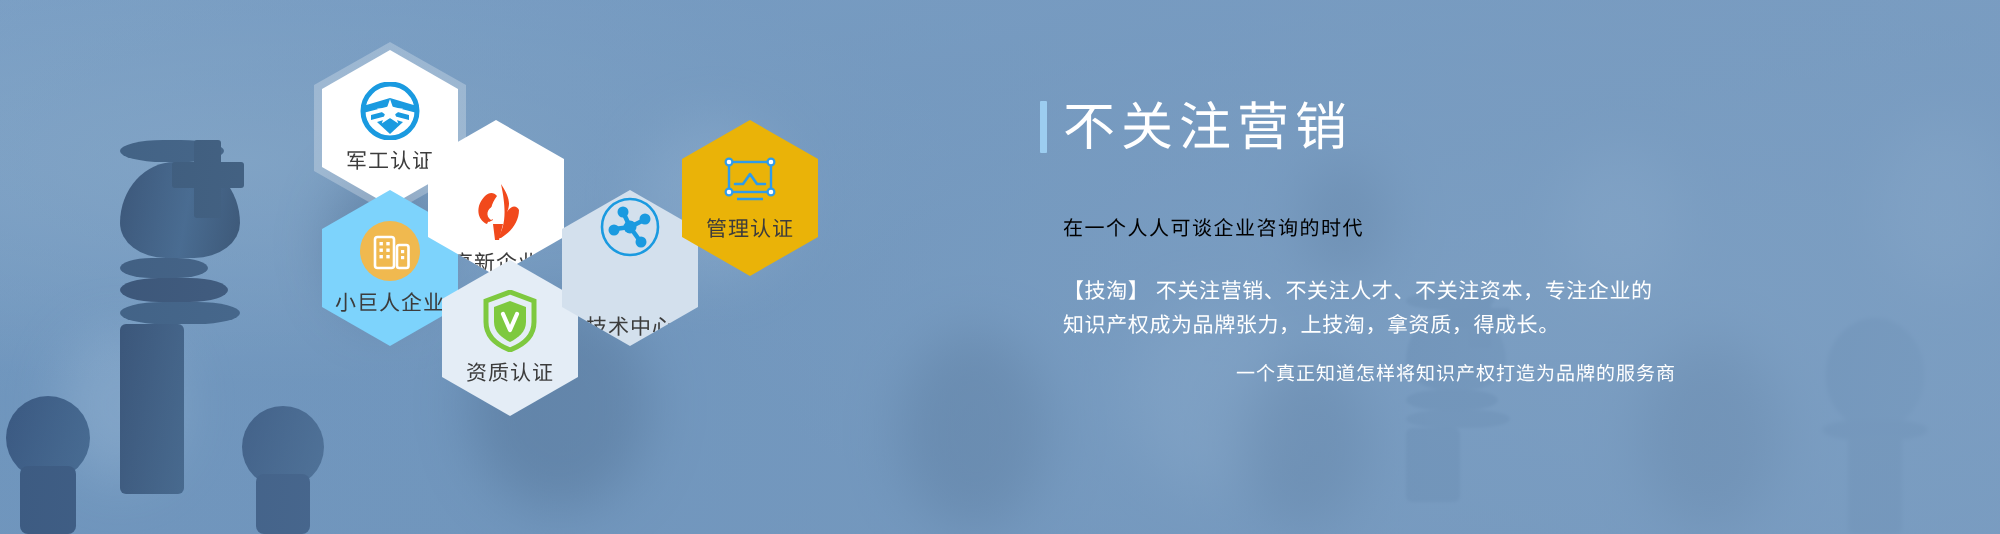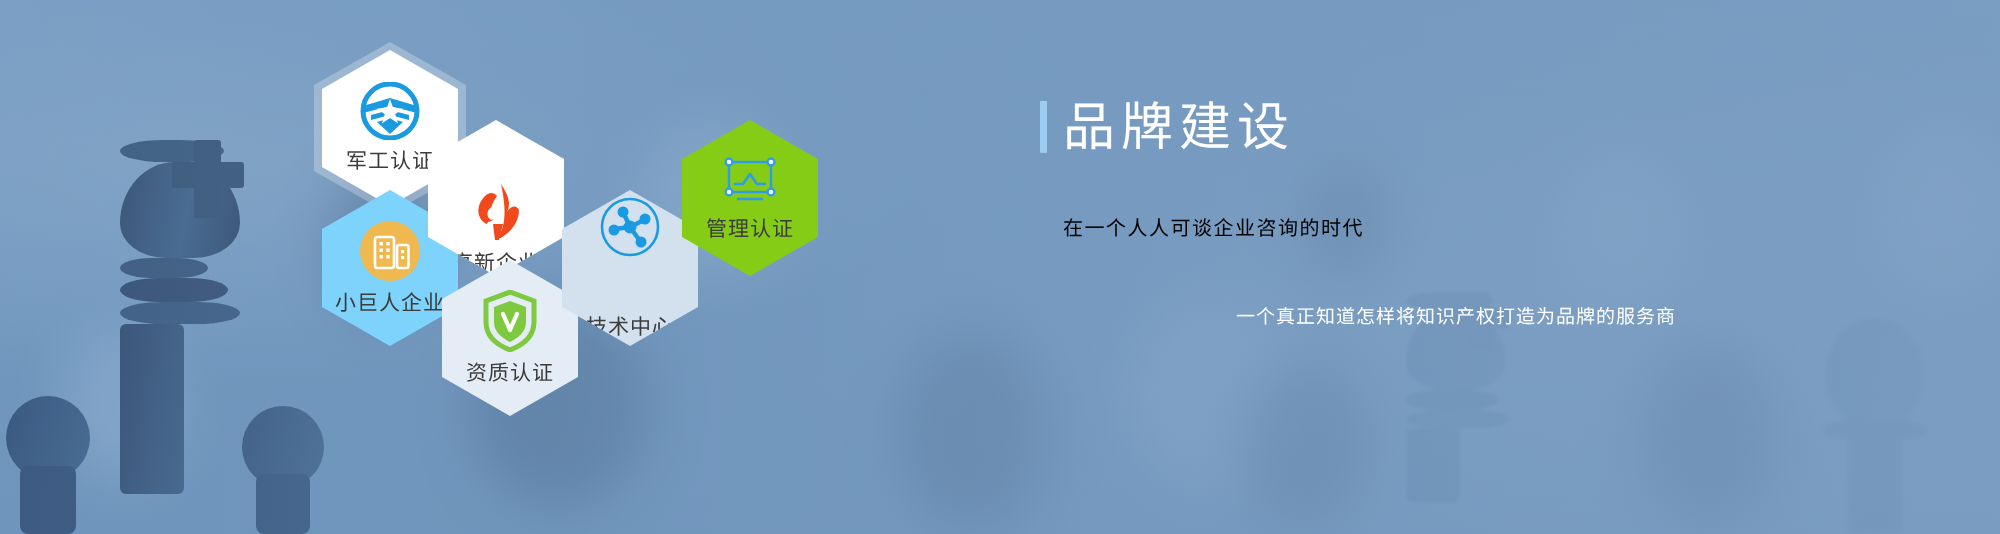--- a/index.html
+++ b/index.html
@@ -147,21 +147,21 @@
   .subtitle {
     margin-top: 24px; margin-left: 23px;
     font-size: 20px; color: #000000; letter-spacing: 1.5px;
   }
   .body-copy {
     margin-top: 33px; margin-left: 23px;
     font-size: 21px; line-height: 1.62; color: #ffffff;
     letter-spacing: 0.6px; max-width: 610px;
   }
   .tagline {
-    margin-top: 60px; font-size: 19px; color: #ffffff;
+    margin-top: 16px; font-size: 19px; color: #ffffff;
     letter-spacing: 1px; text-align: right; padding-right: 4px;
   }
 </style>
 </head>
 <body>
 
 <div id="banner">
 
   <div class="bg-layer">
     <div class="bg-base"></div>
@@ -285,38 +285,39 @@
           <circle cx="31" cy="31" r="6.5" fill="#1a9ae0"></circle>
           <circle cx="24" cy="16" r="5.5" fill="#1a9ae0"></circle>
           <circle cx="15" cy="34" r="5.5" fill="#1a9ae0"></circle>
           <circle cx="46" cy="23" r="5.5" fill="#1a9ae0"></circle>
           <circle cx="42" cy="46" r="5.5" fill="#1a9ae0"></circle>
         </svg>
       </span>
       <span class="hex-label">技术中心</span>
     </div>
 
-    <div class="hex" style="left:382px; top:96px; width:136px; height:156px; background:#84cc16;">
+    <div class="hex" style="left:382px; top:96px; width:136px; height:156px; background:#eab308;">
       <span class="icon">
         <svg width="62" height="54" viewBox="0 0 62 54" aria-hidden="true">
           <rect x="10" y="8" width="42" height="30" fill="none" stroke="#2e9bec" stroke-width="2.4"></rect>
           <polyline points="16,30 24,30 31,20 38,30 46,30" fill="none" stroke="#2e9bec" stroke-width="2.6" stroke-linejoin="round" stroke-linecap="round"></polyline>
           <line x1="18" y1="45" x2="44" y2="45" stroke="#2e9bec" stroke-width="2.4"></line>
           <circle cx="10" cy="8" r="3.4" fill="#ffffff" stroke="#2e9bec" stroke-width="2.2"></circle>
           <circle cx="52" cy="8" r="3.4" fill="#ffffff" stroke="#2e9bec" stroke-width="2.2"></circle>
           <circle cx="10" cy="38" r="3.4" fill="#ffffff" stroke="#2e9bec" stroke-width="2.2"></circle>
           <circle cx="52" cy="38" r="3.4" fill="#ffffff" stroke="#2e9bec" stroke-width="2.2"></circle>
         </svg>
       </span>
       <span class="hex-label">管理认证</span>
     </div>
   </div>
 
   <div class="copy">
     <div class="title-row">
       <span class="title-bar"></span>
-      <h1 class="title-text">品牌建设</h1>
+      <h1 class="title-text">不关注营销</h1>
     </div>
     <div class="subtitle">在一个人人可谈企业咨询的时代</div>
+    <div class="body-copy">【技淘】 不关注营销、不关注人才、不关注资本，专注企业的知识产权成为品牌张力，上技淘，拿资质，得成长。</div>
     <div class="tagline">一个真正知道怎样将知识产权打造为品牌的服务商</div>
   </div>
 
 </div>
 
 </body></html>

